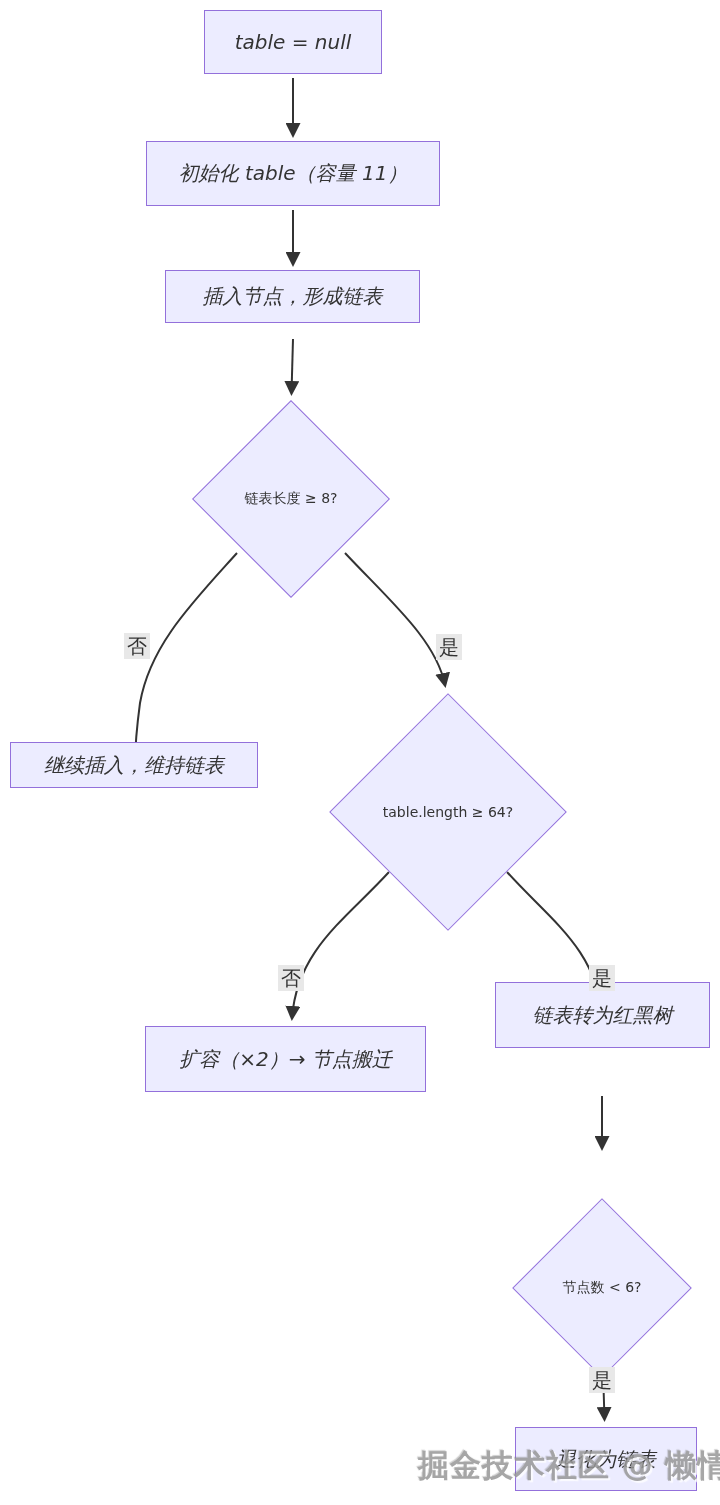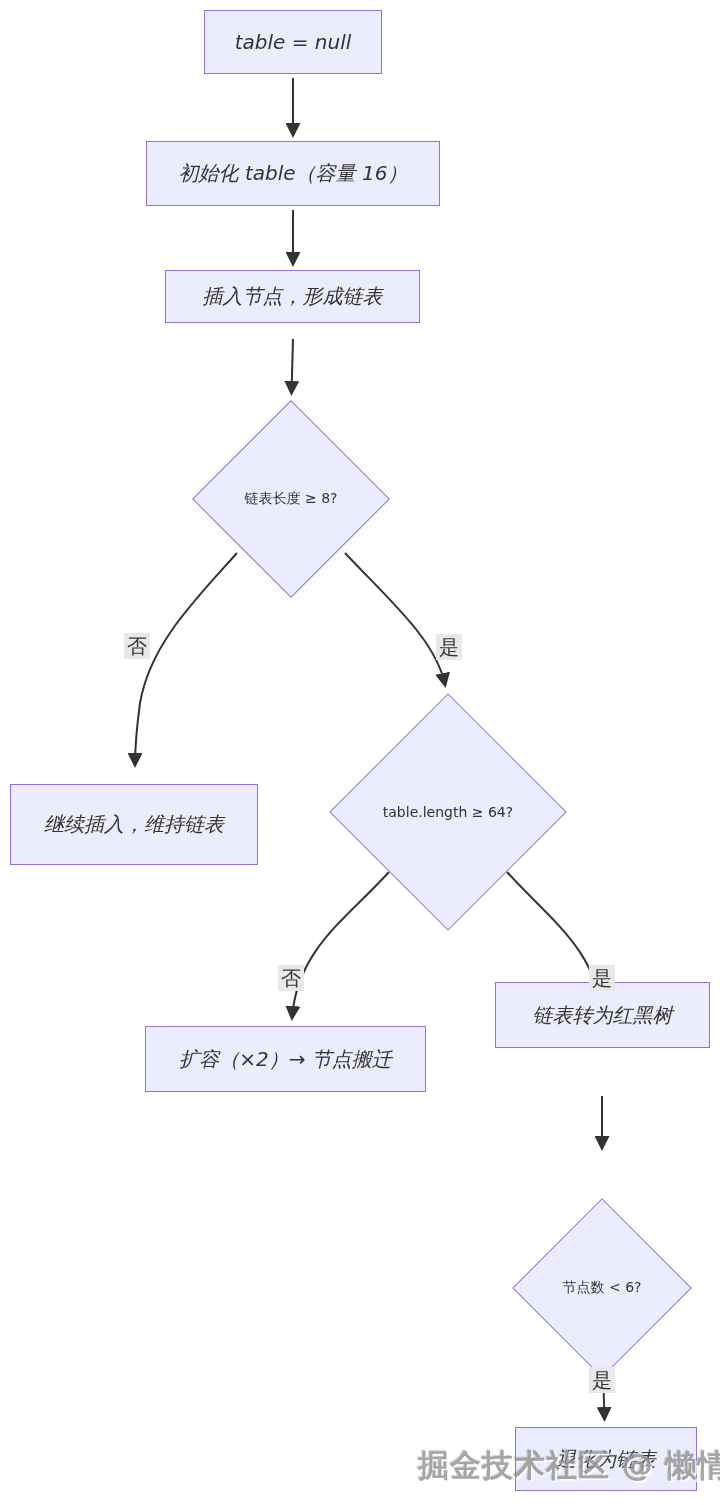--- a/index.html
+++ b/index.html
@@ -57,33 +57,33 @@
       <path d="M602 1096 L602 1148" marker-end="url(#arrowhead)"></path>
       <path d="M602 1339 L604.5 1419" marker-end="url(#arrowhead)"></path>
     </g>
   </svg>
 
   <div class="node" style="left:204px;top:10px;width:178px;height:64px">
     <span>table = null</span>
   </div>
 
   <div class="node" style="left:146px;top:141px;width:294px;height:65px">
-    <span>初始化 table（容量 16）</span>
+    <span>初始化 table（容量 11）</span>
   </div>
 
   <div class="node" style="left:165px;top:270px;width:255px;height:53px">
     <span>插入节点，形成链表</span>
   </div>
 
   <div class="dwrap" style="left:192px;top:400px;width:198px;height:198px">
     <div class="dshape" style="width:140px;height:140px"></div>
     <span class="dlabel">链表长度 ≥ 8?</span>
   </div>
 
-  <div class="node" style="left:10px;top:784px;width:248px;height:81px">
+  <div class="node" style="left:10px;top:742px;width:248px;height:46px">
     <span>继续插入，维持链表</span>
   </div>
 
   <div class="dwrap" style="left:329px;top:693px;width:238px;height:238px">
     <div class="dshape" style="width:168px;height:168px"></div>
     <span class="dlabel">table.length ≥ 64?</span>
   </div>
 
   <div class="node" style="left:145px;top:1026px;width:281px;height:66px">
     <span>扩容（×2）→ 节点搬迁</span>

